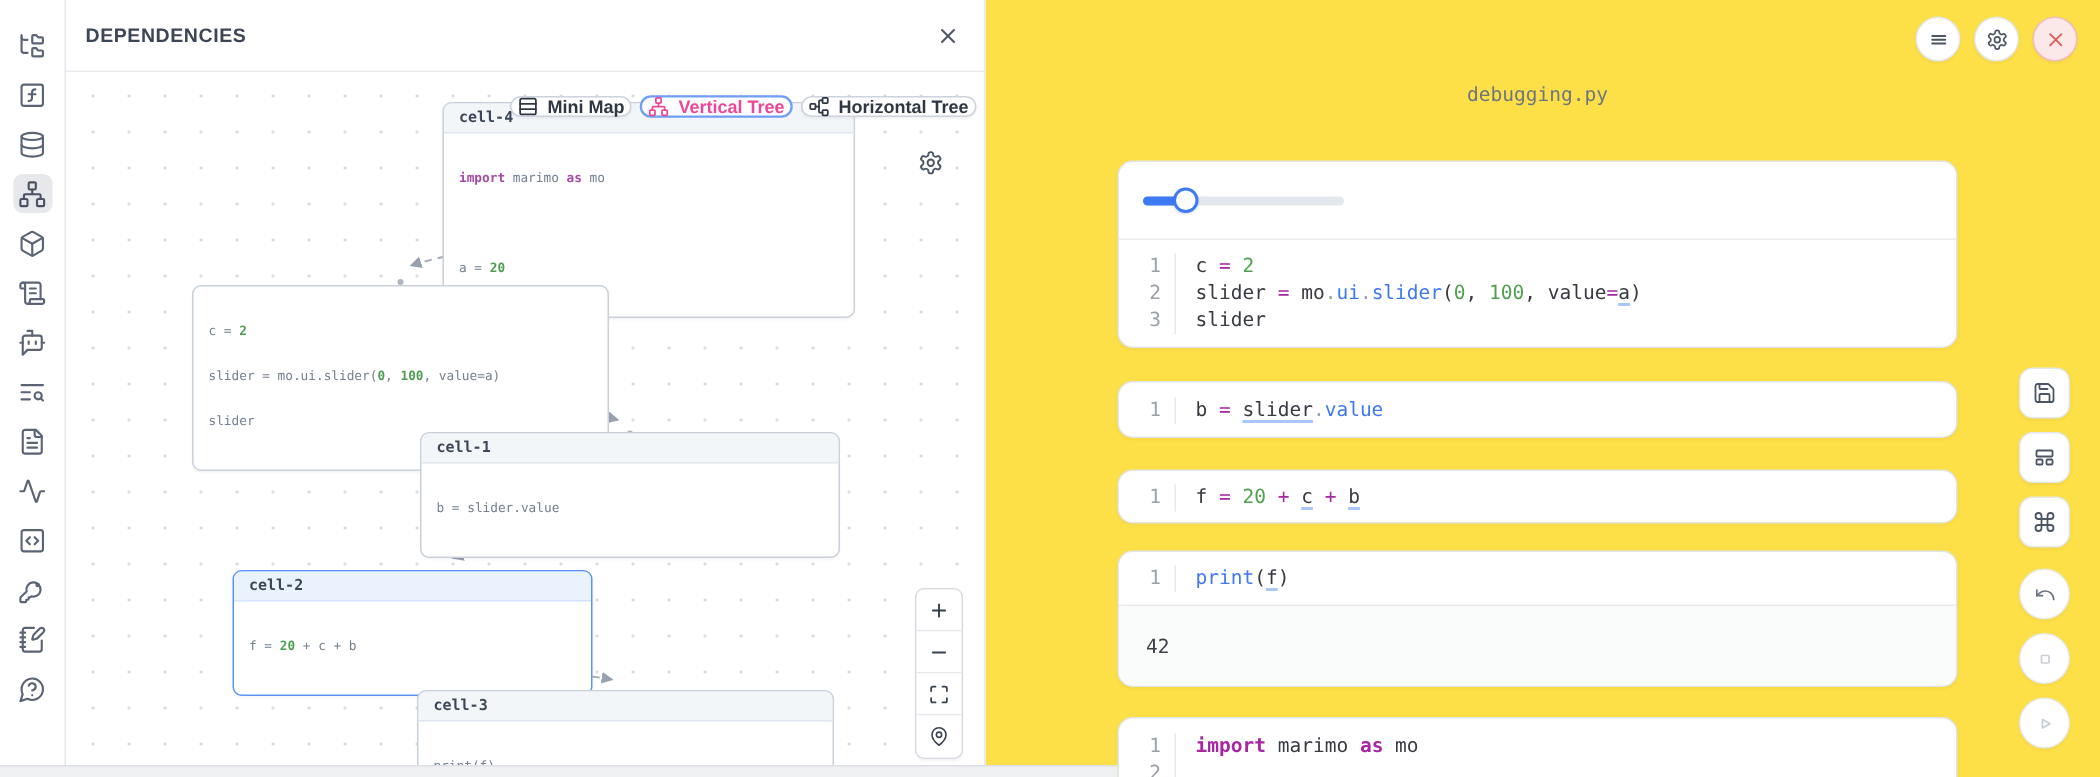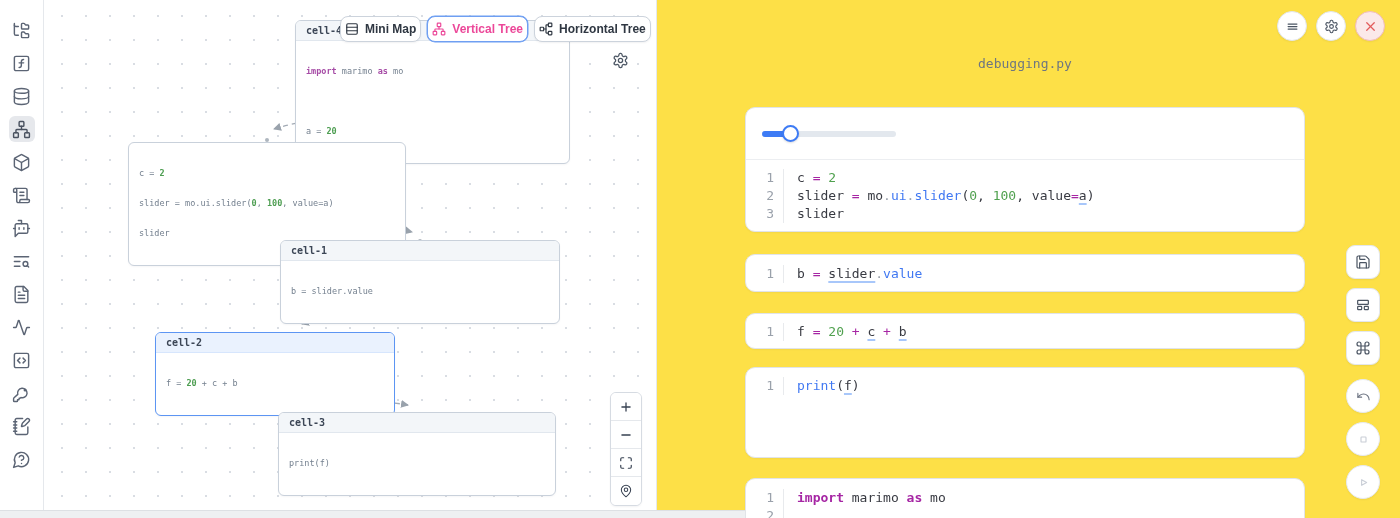--- a/index.html
+++ b/index.html
@@ -35,21 +35,21 @@
   .gnode-header { background:#f3f6f9; border-bottom:1px solid #e1e7ee; padding:4px 10px;
     font-family:"DejaVu Sans Mono", monospace; font-size:10px; font-weight:bold; color:#3c4656; }
   .gnode-body { padding:5px 10px 7px; font-family:"DejaVu Sans Mono", monospace; font-size:8.5px;
     line-height:10px; white-space:pre; }
   .gnode.selected { border:1.5px solid #5c95f3; }
   .gnode.selected .gnode-header { background:#eaf2fe; border-bottom-color:#d7e6fd; }
   .gnode .tk-p { color:#74808f; } .gnode .tk-k { color:#a64ca6; font-weight:bold; }
   .gnode .tk-n { color:#4e9e52; font-weight:bold; } 
 
   .gtoolbar { position:absolute; left:296px; top:16px; z-index:3; display:flex; gap:6px; }
-  .gtool-btn { height:26px; display:flex; align-items:center; gap:6px; padding:0 4px;
+  .gtool-btn { height:14px; display:flex; align-items:center; gap:6px; padding:0 4px;
     background:#fff; border:1px solid #ccd3dc; border-radius:8px; font-size:12px; font-weight:600;
     color:#2f3742; box-shadow:0 1px 2px rgba(15,23,42,.06); cursor:pointer; font-family:"Liberation Sans",sans-serif; }
   .gtool-btn svg { width:14px; height:14px; }
   .gtool-btn.active { color:#ec4899; border-color:#6f9ff2; box-shadow:0 0 0 .5px #6f9ff2; }
 
   .gsettings { position:absolute; left:568px; top:52px; z-index:3; color:#4b5563; }
   .gsettings svg { width:17px; height:17px; }
 
   .zoom-controls { position:absolute; left:566px; bottom:4px; width:32px; z-index:3;
     background:#fff; border:1px solid #d6dbe2; border-radius:6px; overflow:hidden;
@@ -217,20 +217,29 @@
   <div class="rail-btn">
     <svg viewBox="0 0 24 24" fill="none" stroke="currentColor" stroke-width="1.8" stroke-linecap="round" stroke-linejoin="round">
         <path d="M7.9 20A9 9 0 1 0 4 16.1L2 22Z"></path>
         <path d="M9.09 9a3 3 0 0 1 5.83 1c0 2-3 3-3 3"></path>
         <path d="M12 17h.01"></path>
       </svg>
   </div>
 </div>
 
 <div class="dep-panel">
+  <div class="dep-header">
+    <span class="dep-title">DEPENDENCIES</span>
+    <button class="icon-btn">
+      <svg width="16" height="16" viewBox="0 0 24 24" fill="none" stroke="currentColor" stroke-width="2" stroke-linecap="round">
+          <path d="M18 6 6 18"></path>
+          <path d="m6 6 12 12"></path>
+        </svg>
+    </button>
+  </div>
 
   <div class="graph">
 
     <svg class="edges" width="613" height="462" viewBox="0 0 613 462">
       <defs>
         <marker id="arrow" markerWidth="9" markerHeight="9" refX="7" refY="4" orient="auto" markerUnits="userSpaceOnUse">
           <path d="M0,0 L8,4 L0,8 z" fill="#99a2ac"></path>
         </marker>
       </defs>
       <g stroke="#a3abb5" stroke-width="1.3" fill="none" stroke-dasharray="5 4">
@@ -422,20 +431,21 @@
     </div>
   </div>
 
   <div class="nb-cell" style="top:367px; height:91px;">
     <div class="code-block" style="padding:9px 0 8px;">
       <div class="code-line">
           <span class="gutter">1</span>
           <span class="src"><span class="tk-f">print</span><span class="tk-p">(</span><span class="tk-u">f</span><span class="tk-p">)</span></span>
         </div>
     </div>
+    <div class="output-zone">42</div>
   </div>
 
   <div class="nb-cell" style="top:478px; height:62px;">
     <div class="code-block" style="padding:10px 0;">
       <div class="code-line">
           <span class="gutter">1</span>
           <span class="src"><span class="tk-k">import</span><span class="tk-p"> marimo </span><span class="tk-k">as</span><span class="tk-p"> mo</span></span>
         </div>
       <div class="code-line">
           <span class="gutter">2</span>

